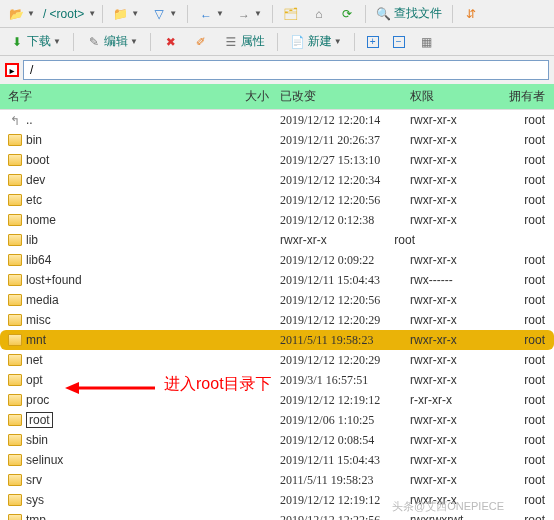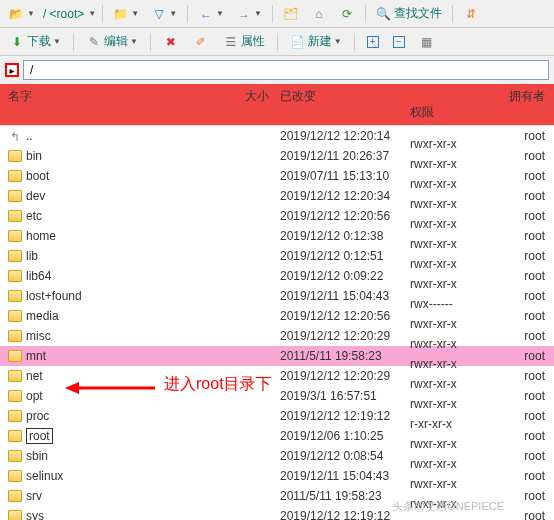--- a/index.html
+++ b/index.html
@@ -9,30 +9,30 @@
   .toolbar-row2 { background: #f0f0f0; border-bottom: 1px solid #ccc; padding: 3px 5px; display: flex; align-items: center; gap: 6px; }
   .tb-btn { display: inline-flex; align-items: center; gap: 2px; padding: 2px 4px; border-radius: 2px; cursor: pointer; }
   .tb-sep { width: 1px; height: 18px; background: #ccc; margin: 0 2px; }
   .tb-text { font-size: 12px; color: #0f766e; }
   .dropdown-arrow { font-size: 8px; color: #555; }
   
   .addressbar-row { background: #f0f0f0; padding: 4px 5px; display: flex; align-items: center; gap: 4px; }
   .address-arrow { width: 14px; height: 14px; border: 2px solid red; background: #fff; display: flex; align-items: center; justify-content: center; font-size: 10px; }
   .address-input { flex: 1; border: 1px solid #7a9ec7; background: #fff; padding: 2px 6px; font-size: 12px; height: 20px; }
   
-  .header-row { display: flex; border-bottom: 1px solid #ddd; background: #ef4444; padding: 4px 0; font-size: 12px; color: #333; }
+  .header-row { display: flex; border-bottom: 1px solid #ddd; background: #86efac; padding: 4px 0; font-size: 12px; color: #333; }
   .col-name { width: 245px; padding-left: 8px; }
   .col-size { width: 35px; font-family: Liberation Mono, monospace; }
-  .col-changed { width: 130px; }
-  .col-perm { width: 75px; margin-top: 16px; }
+  .col-changed { width: 130px; font-family: Liberation Serif, serif; }
+  .col-perm { width: 75px; }
   .col-owner { width: 60px; text-align: right; }
   
   .filelist { overflow-y: auto; height: 410px; }
   .row { display: flex; align-items: center; height: 20px; font-size: 12px; color: #333; }
-  .row.highlighted { background: #f9a8d4; }
+  .row.highlighted { background: #eab308; border-radius: 6px; }
   .row .col-name { display: flex; align-items: center; gap: 4px; }
   .folder-icon { width: 14px; height: 12px; background: linear-gradient(#ffe9a8, #f5c851); border: 1px solid #d4a017; border-radius: 1px; display: inline-block; flex-shrink: 0; }
   .up-icon { width: 14px; height: 12px; display: inline-block; text-align: center; color: #888; flex-shrink: 0; }
   .filename { white-space: nowrap; }
   .filename.boxed { border: 1px solid #333; padding: 0 2px; }
   
   .annotation { position: absolute; color: red; font-size: 16px; font-weight: normal; pointer-events: none; }
   .arrow-svg { position: absolute; pointer-events: none; }
   .watermark { position: absolute; bottom: 6px; right: 50px; font-size: 11px; color: #bbb; pointer-events: none; }
   
@@ -168,21 +168,21 @@
       <div class="col-changed">2019/12/11 20:26:37</div>
       <div class="col-perm">rwxr-xr-x</div>
       <div class="col-owner">root</div>
     </div>
     <div class="row">
       <div class="col-name">
         <span class="folder-icon"></span>
         <span class="filename">boot</span>
       </div>
       <div class="col-size"></div>
-      <div class="col-changed">2019/07/11 15:13:10</div>
+      <div class="col-changed">2019/12/27 15:13:10</div>
       <div class="col-perm">rwxr-xr-x</div>
       <div class="col-owner">root</div>
     </div>
     <div class="row">
       <div class="col-name">
         <span class="folder-icon"></span>
         <span class="filename">dev</span>
       </div>
       <div class="col-size"></div>
       <div class="col-changed">2019/12/12 12:20:34</div>
@@ -208,21 +208,20 @@
       <div class="col-changed">2019/12/12 0:12:38</div>
       <div class="col-perm">rwxr-xr-x</div>
       <div class="col-owner">root</div>
     </div>
     <div class="row">
       <div class="col-name">
         <span class="folder-icon"></span>
         <span class="filename">lib</span>
       </div>
       <div class="col-size"></div>
-      <div class="col-changed">2019/12/12 0:12:51</div>
       <div class="col-perm">rwxr-xr-x</div>
       <div class="col-owner">root</div>
     </div>
     <div class="row">
       <div class="col-name">
         <span class="folder-icon"></span>
         <span class="filename">lib64</span>
       </div>
       <div class="col-size"></div>
       <div class="col-changed">2019/12/12 0:09:22</div>

